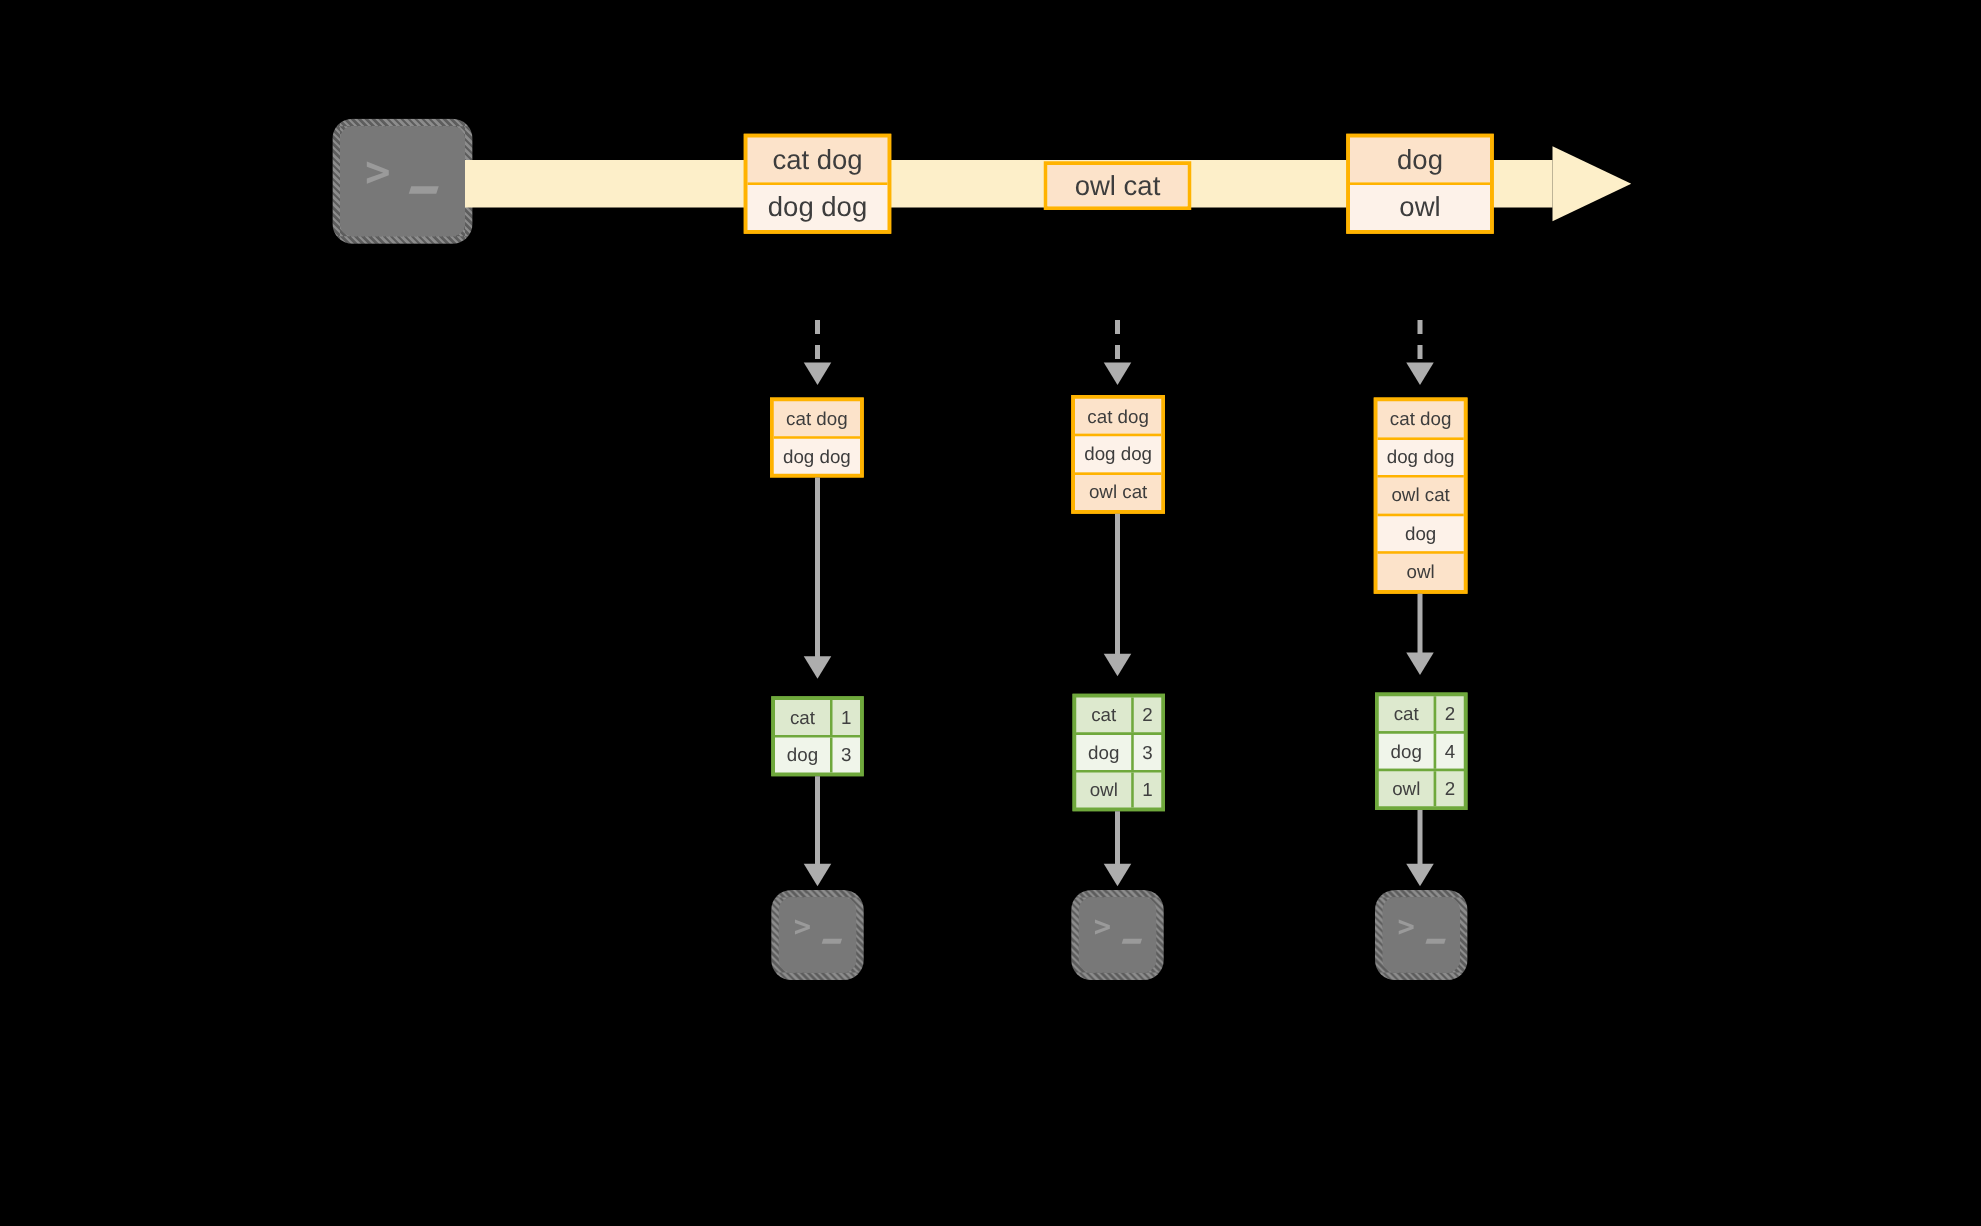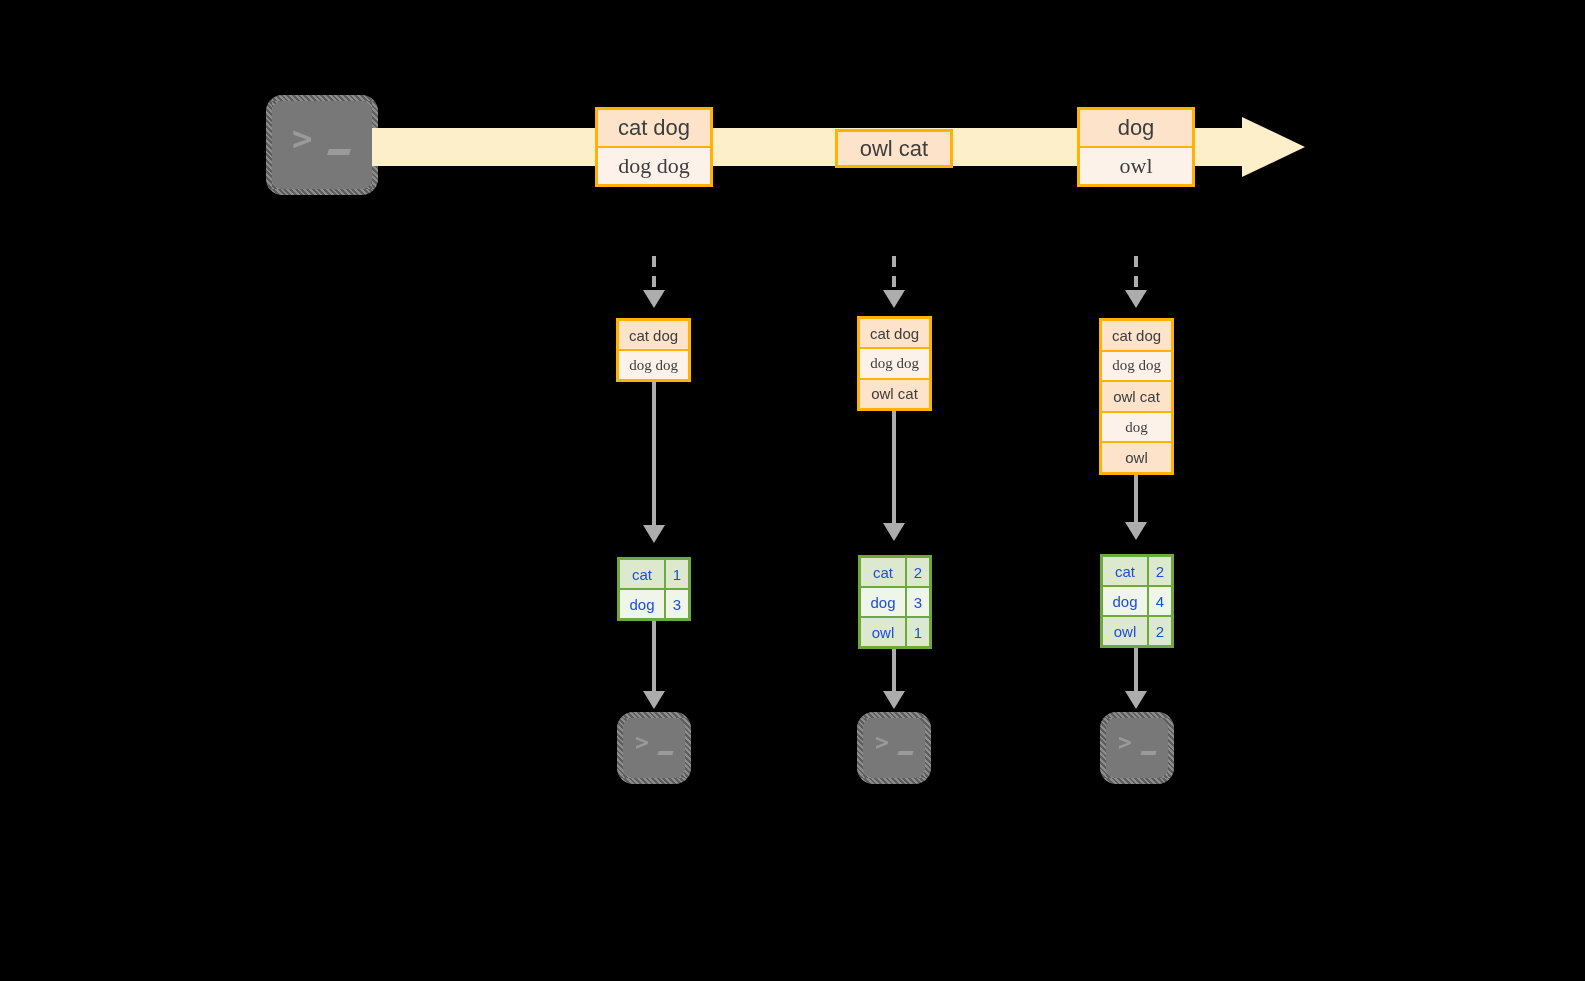--- a/index.html
+++ b/index.html
@@ -66,21 +66,21 @@
   }
   .obox .row {
     flex: 1 1 0;
     display: flex;
     align-items: center;
     justify-content: center;
     color: #3d3d3d;
     white-space: nowrap;
   }
   .obox .row.peach  { background: #FCE3CA; }
-  .obox .row.cream  { background: #FDF2E9; font-family: Liberation Serif, serif; }
+  .obox .row.cream  { background: #FDF2E9; }
   .obox .row + .row { border-top: 2px solid #FFB300; }
 
   .obox.big .row  { font-size: 22px; }
   .obox.small .row { font-size: 15px; }
 
   
   .gtable {
     position: absolute;
     border: 3px solid #6FA83C;
     background: #6FA83C;
@@ -90,21 +90,21 @@
   .gtable .grow {
     flex: 1 1 0;
     display: flex;
   }
   .gtable .grow + .grow { border-top: 2px solid #6FA83C; }
   .gtable .gcell {
     display: flex;
     align-items: center;
     justify-content: center;
     font-size: 15px;
-    color: #1d4ed8;
+    color: #404040;
     white-space: nowrap;
   }
   .gtable .gcell.word { width: 44px; }
   .gtable .gcell.cnt  { flex: 1 1 auto; border-left: 2px solid #6FA83C; }
   .gtable .grow.shadeA .gcell { background: #DDE9CE; }
   .gtable .grow.shadeB .gcell { background: #F0F5EA; }
 
   
   .garrow-line {
     position: absolute;

